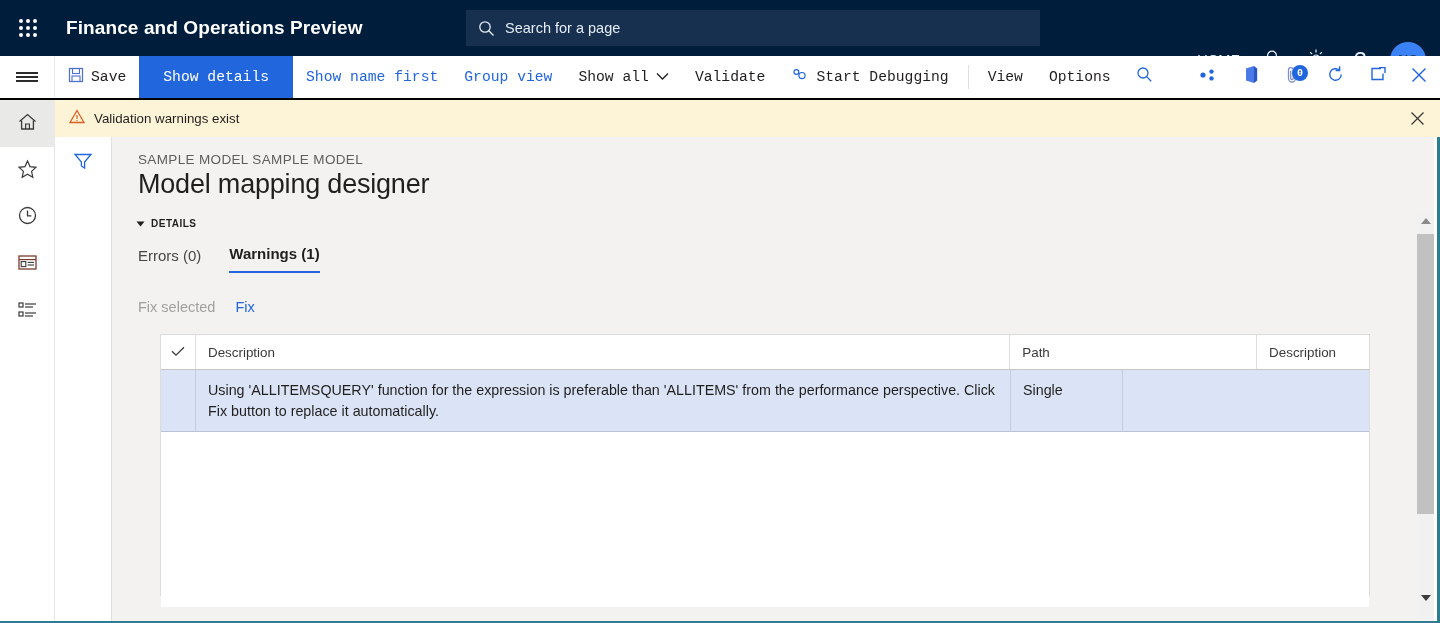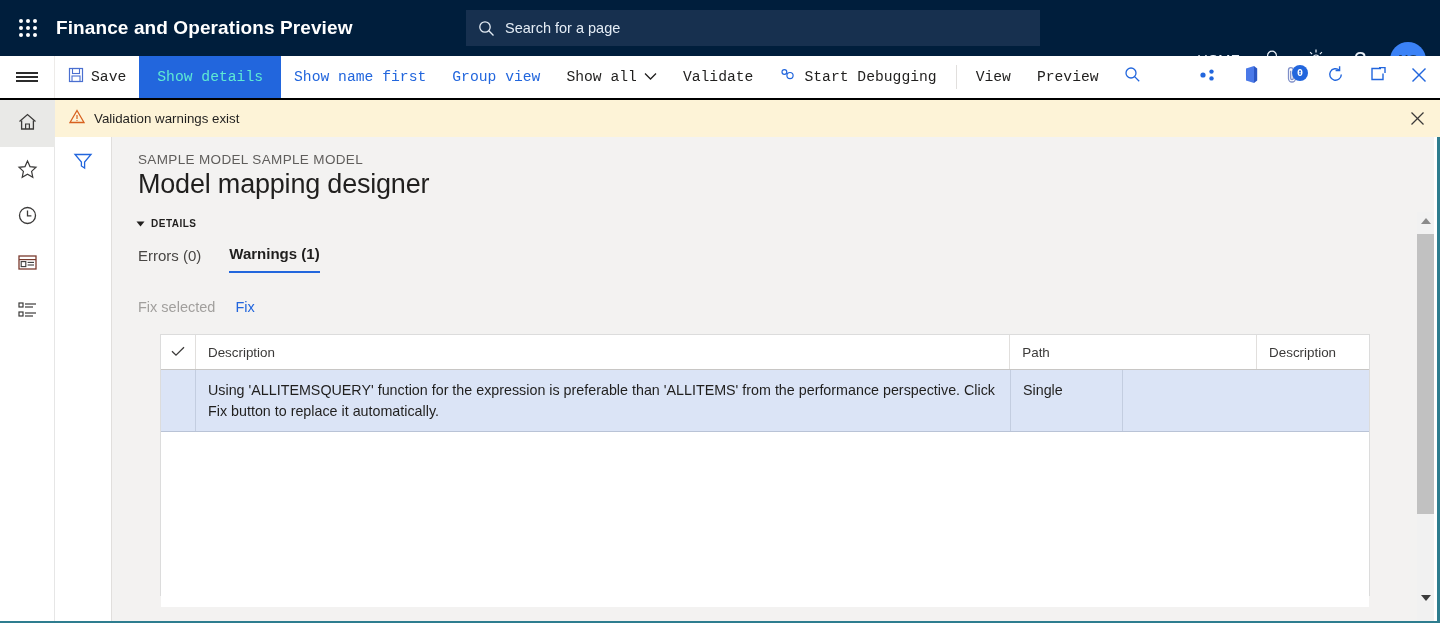--- a/index.html
+++ b/index.html
@@ -24,21 +24,21 @@
   }
   .waffle-grid {
     display: grid;
     grid-template-columns: repeat(3, 4px);
     grid-template-rows: repeat(3, 4px);
     gap: 3px;
   }
   .waffle-grid i { display:block; width:4px; height:4px; border-radius:50%; background:#ffffff; }
   .app-title {
     color: #ffffff; font-size: 19px; font-weight: 600;
-    letter-spacing: .1px; white-space: nowrap;
+    margin-left: 10px; letter-spacing: .1px; white-space: nowrap;
   }
   .global-search {
     position: absolute; left: 466px; top: 10px;
     width: 574px; height: 36px;
     background: #17304f;
     display: flex; align-items: center; padding: 10px 12px;
     cursor: text;
   }
   .global-search .gs-icon { margin-right: 10px; display:flex; }
   .global-search .gs-text { color: #e4ecf5; font-size: 14.5px; }
@@ -70,21 +70,21 @@
     width: 55px; display: flex; align-items: center; justify-content: center;
     cursor: pointer; border-right: 1px solid #edebe9;
   }
   .hamburger span { display:block; width:22px; height:1.6px; background:#2b2b2b; margin:2.6px 0; }
   .cmd-btn {
     display: flex; align-items: center; gap: 7px;
     padding: 0 13px; font-size: 14.7px; color: #201f1e;
     cursor: pointer; white-space: nowrap;
   }
   .cmd-btn.link { color: #2266dd; }
-  .cmd-btn.active { background: #2266dd; color: #5eead4; font-weight: 400; padding: 0 18px; }
+  .cmd-btn.active { background: #2266dd; color: #ffffff; font-weight: 400; padding: 0 24px; }
   .cmd-sep { width:1px; background:#e1dfdd; margin: 9px 6px; }
   .cmd-spacer { flex: 1 1 auto; }
   .cmd-icon-btn {
     width: 42px; display:flex; align-items:center; justify-content:center;
     cursor: pointer; position: relative;
   }
   .badge-num {
     position:absolute; top: 9px; right: 6px;
     background:#2266dd; color:#fff; font-size:10px; font-weight:600;
     width:16px; height:16px; border-radius:50%;
@@ -294,21 +294,21 @@
         <svg width="18" height="16" viewBox="0 0 18 16">
             <circle cx="5.4" cy="5" r="2.4" fill="none" stroke="#2266dd" stroke-width="1.2"></circle>
             <circle cx="11" cy="8.6" r="3.1" fill="none" stroke="#2266dd" stroke-width="1.2"></circle>
           </svg>
       </span>
       <span>Start Debugging</span>
     </div>
 
     <div class="cmd-sep"></div>
     <div class="cmd-btn">View</div>
-    <div class="cmd-btn">Preview</div>
+    <div class="cmd-btn">Options</div>
 
     <div class="cmd-icon-btn">
       <span>
         <svg width="17" height="17" viewBox="0 0 17 17">
             <circle cx="7" cy="7" r="5" fill="none" stroke="#2266dd" stroke-width="1.3"></circle>
             <line x1="10.6" y1="10.6" x2="15.2" y2="15.2" stroke="#2266dd" stroke-width="1.3"></line>
           </svg>
       </span>
     </div>
 

